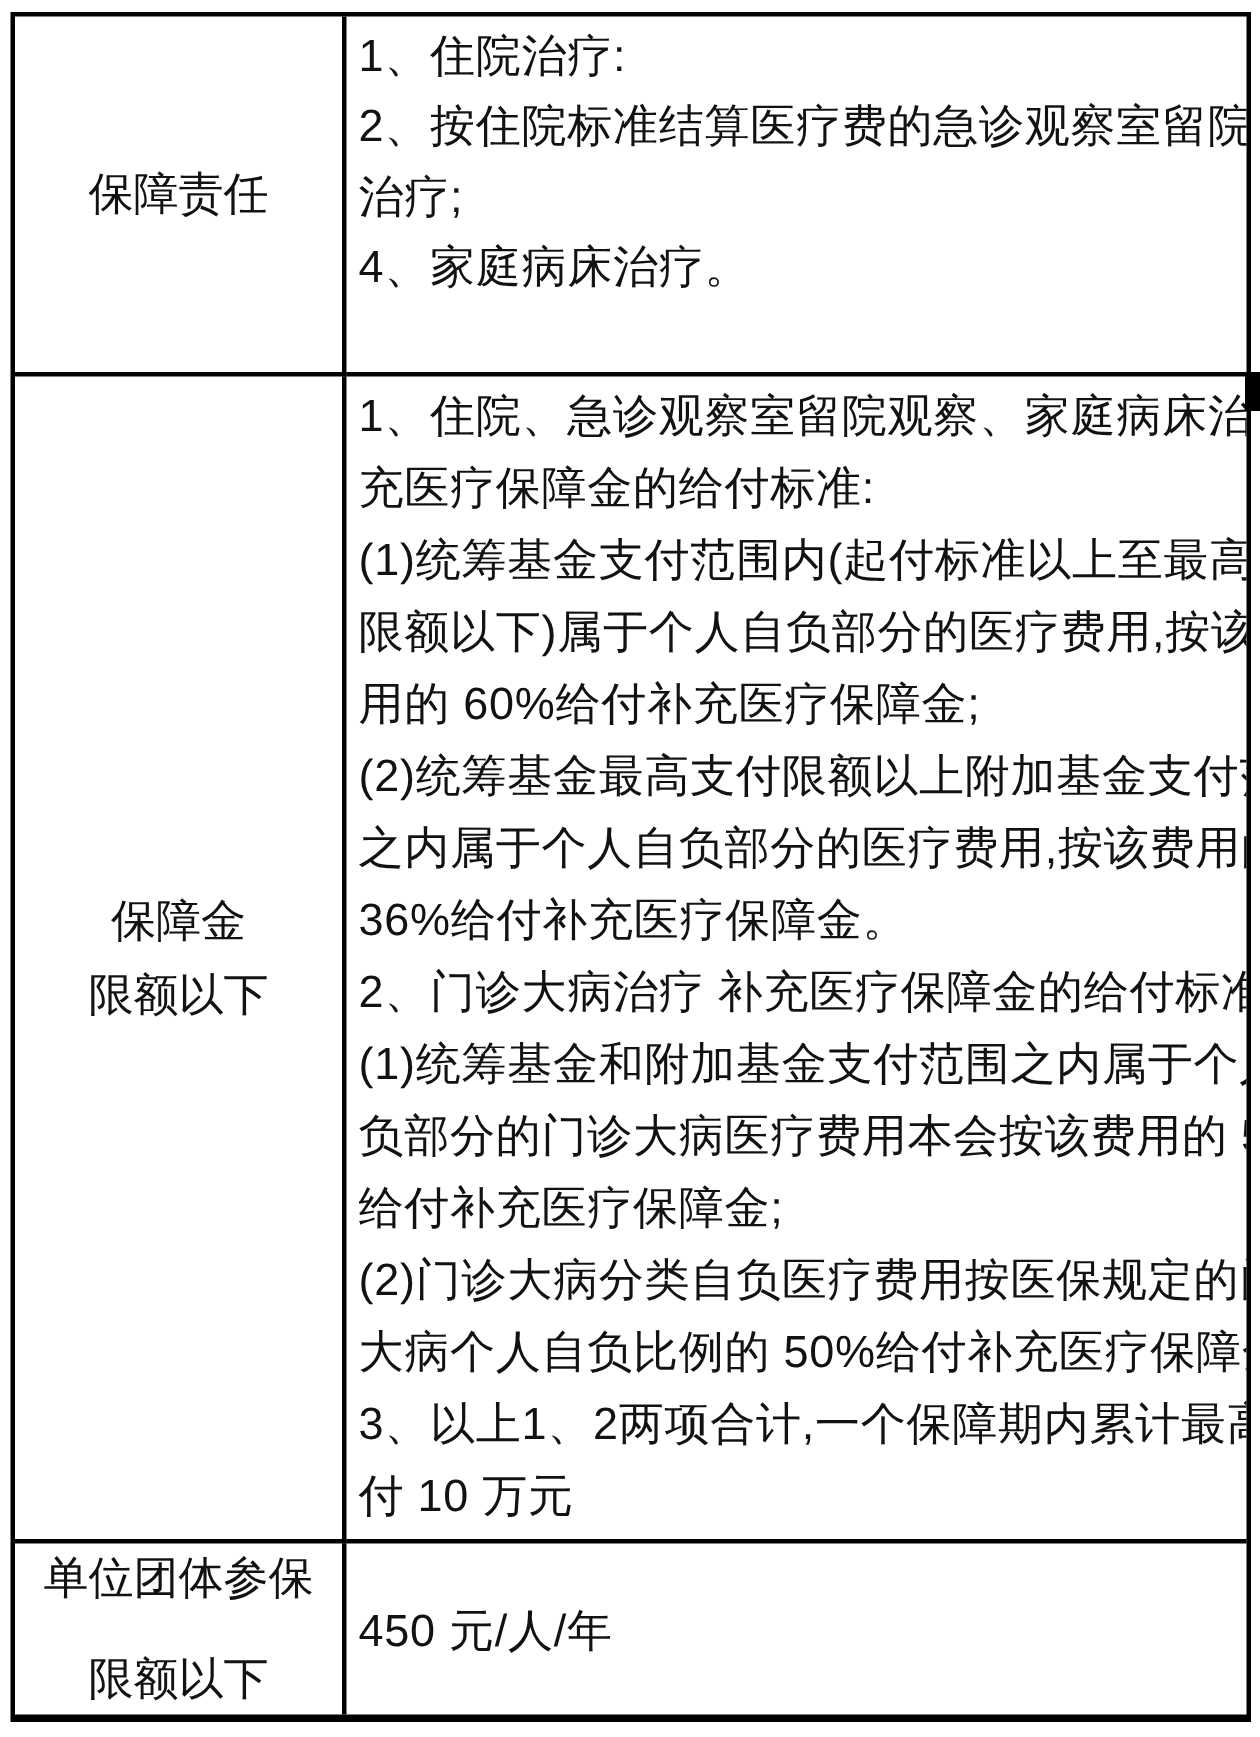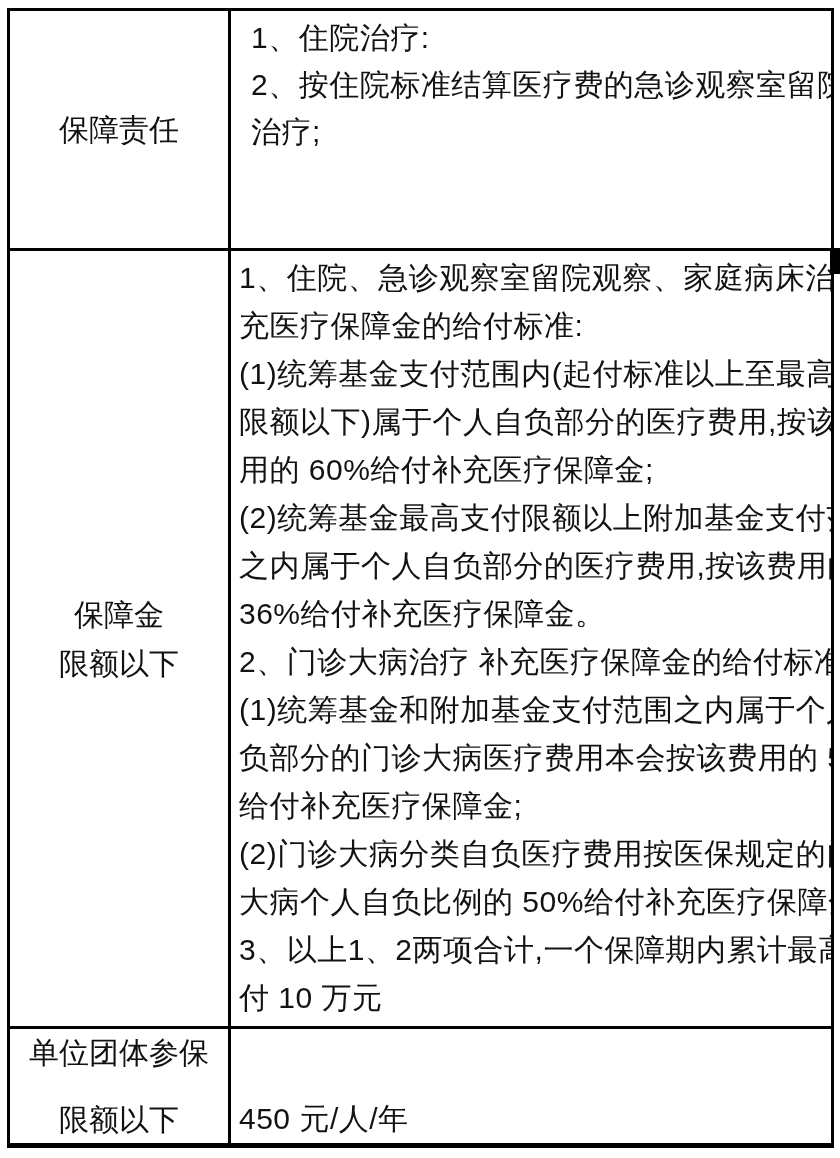--- a/index.html
+++ b/index.html
@@ -52,24 +52,24 @@
     line-height: 47px;
     white-space: nowrap;
   }
   .hdr-gap-wide { row-gap: 2px; }
   .hdr-gap-narrow { row-gap: 20px; }
   .tline {
     line-height: 48px;
     white-space: nowrap;
     letter-spacing: 0.5px;
   }
-  .row1 .tline { line-height: 47px; margin-left: 12px; }
+  .row1 .tline { line-height: 47px; }
   .cell.vcenter {
     display: flex;
-    align-items: flex-end;
+    align-items: center;
   }
   .scan-artifact {
     position: absolute;
     left: 830px;
     top: 248px;
     width: 10px;
     height: 26px;
     background: #000;
   }
 </style>
@@ -79,20 +79,21 @@
 <div class="page">
   <div class="scan-table">
 
     <div class="cell left rowline row1">
       <div class="hline">保障责任</div>
     </div>
     <div class="cell right rowline row1">
       <div class="tline">1、住院治疗:</div>
       <div class="tline">2、按住院标准结算医疗费的急诊观察室留院观察</div>
       <div class="tline">治疗;</div>
+      <div class="tline">4、家庭病床治疗。</div>
     </div>
 
     <div class="cell left rowline hdr-gap-wide">
       <div class="hline">保障金</div>
       <div class="hline">限额以下</div>
     </div>
     <div class="cell right rowline">
       <div class="tline">1、住院、急诊观察室留院观察、家庭病床治疗 补</div>
       <div class="tline">充医疗保障金的给付标准:</div>
       <div class="tline">(1)统筹基金支付范围内(起付标准以上至最高支付</div>

